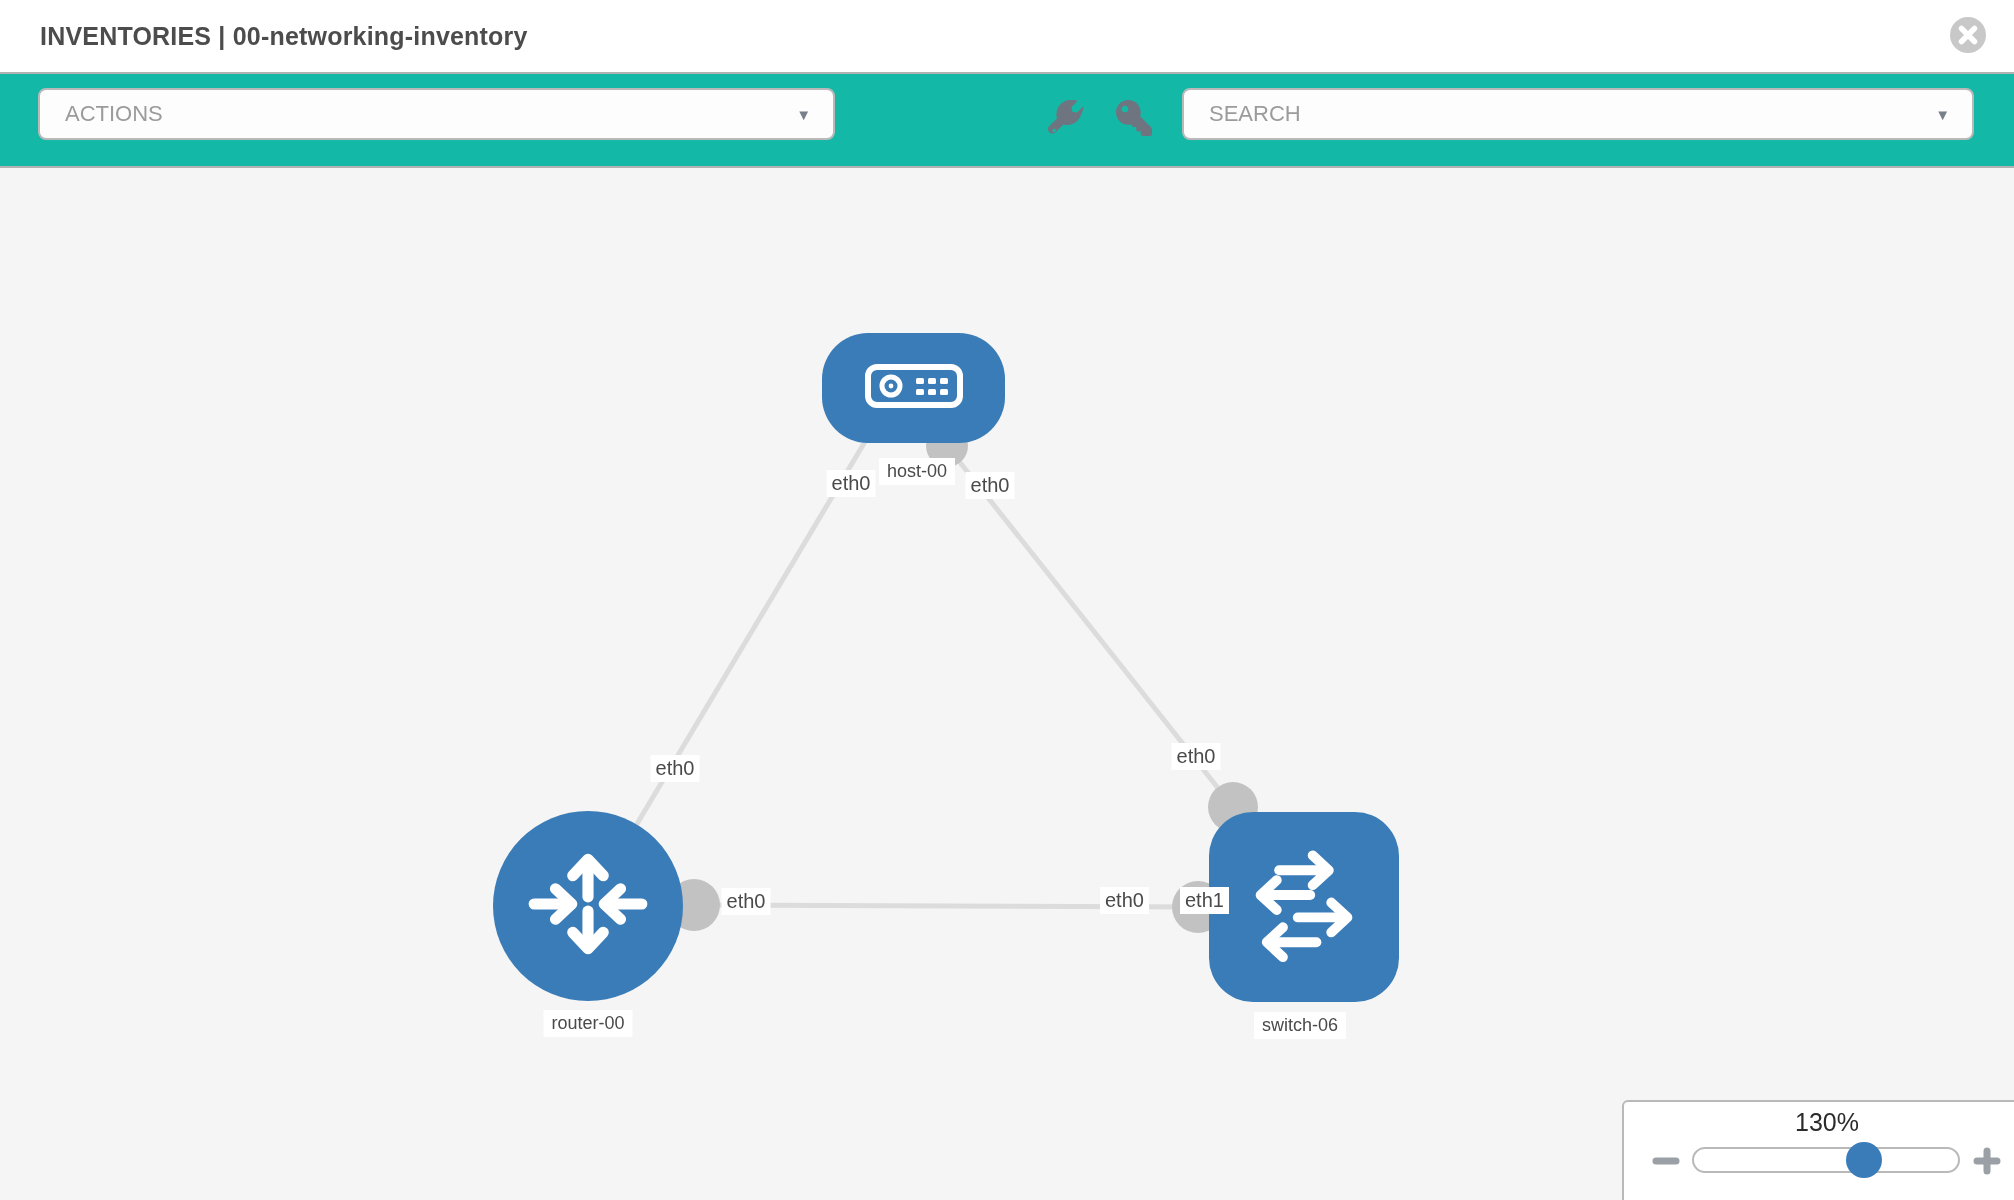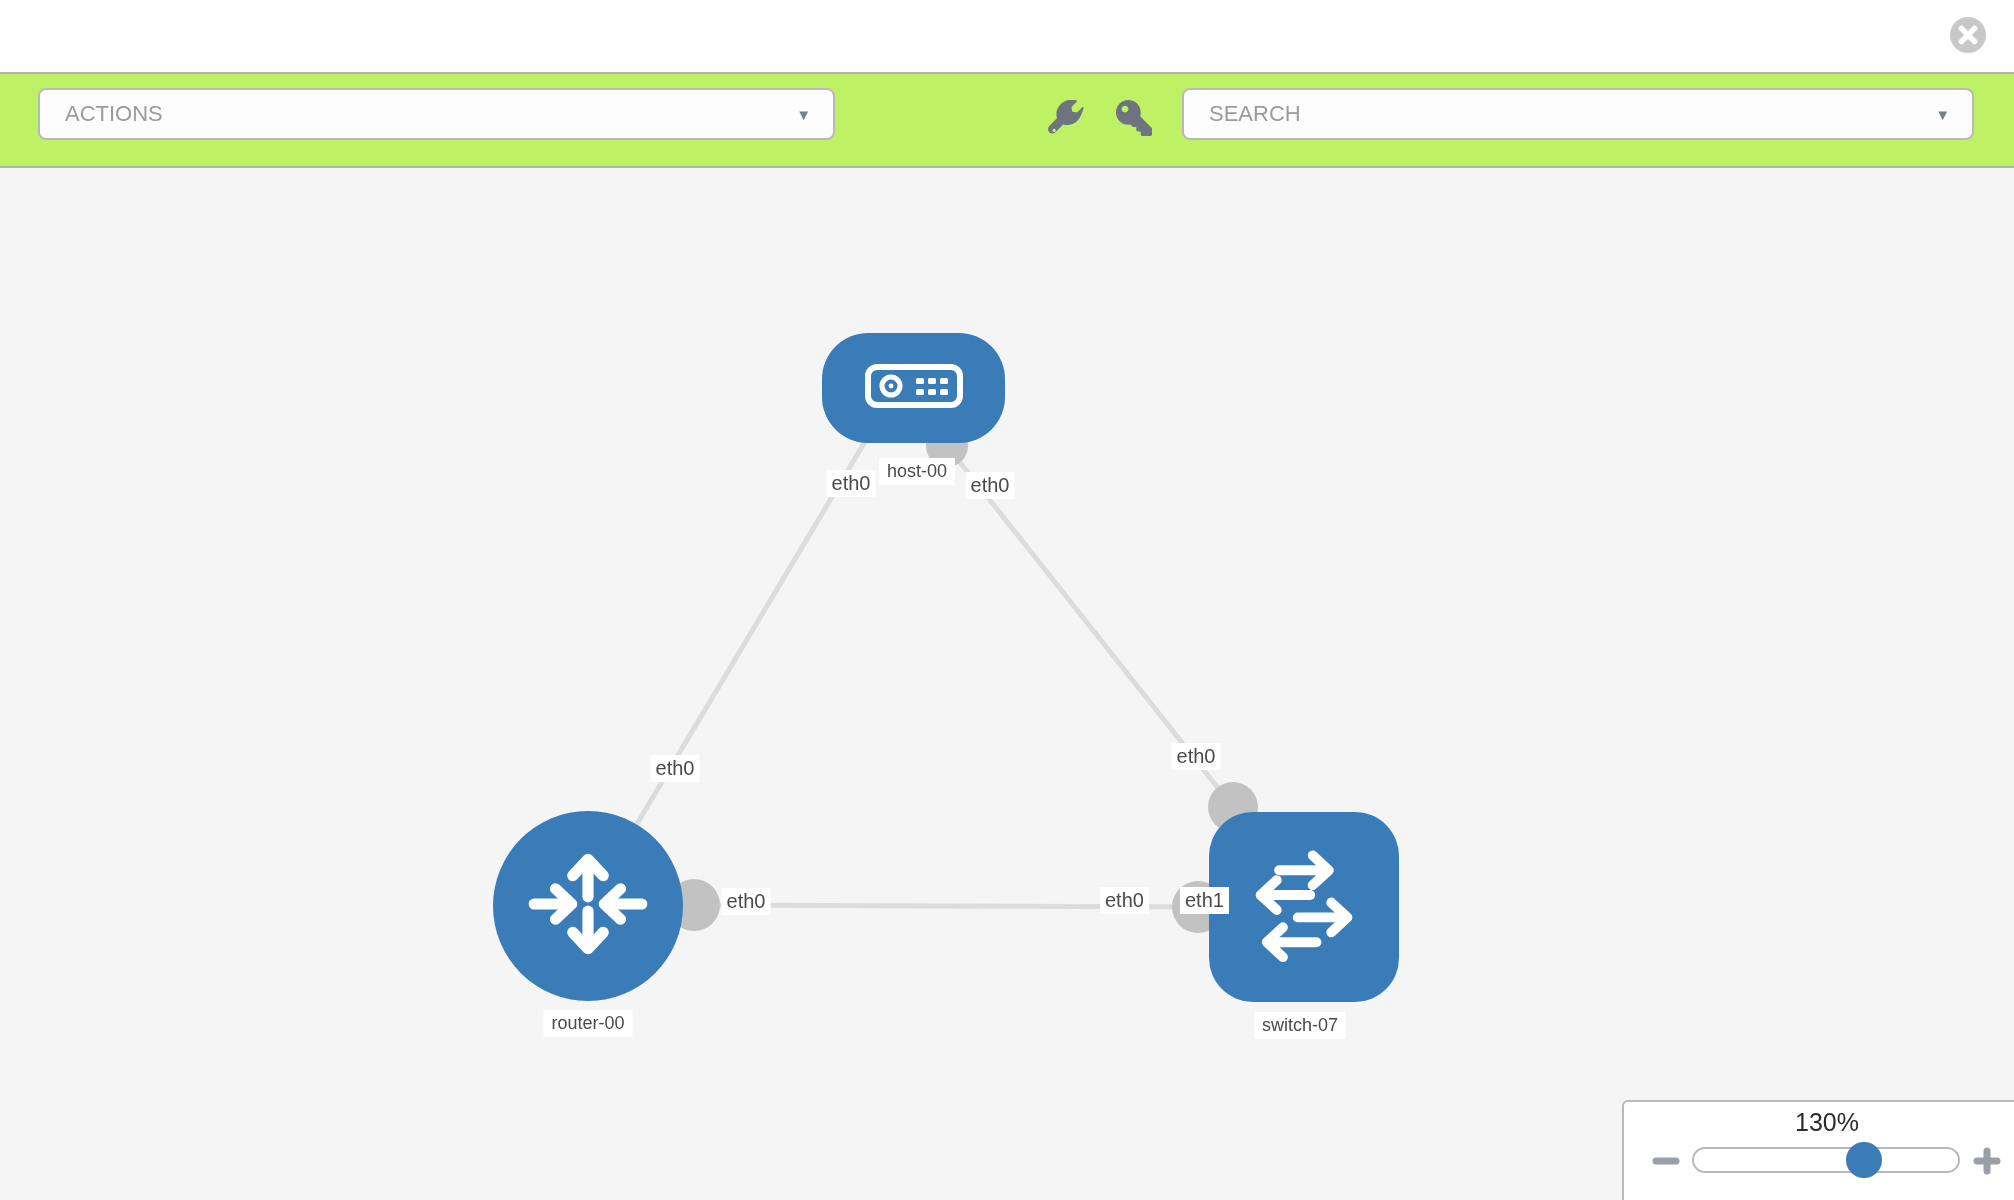--- a/index.html
+++ b/index.html
@@ -9,21 +9,21 @@
   .app { position:relative; width:2014px; height:1200px; }
 
   
   .hdr { position:relative; height:74px; background:#fff; border-bottom:2px solid #b3b3b3; }
   .hdr h1 { position:absolute; left:40px; top:0; line-height:72px;
     font-size:25px; font-weight:700; color:#4c4c4c; letter-spacing:.2px; }
   .close-btn { position:absolute; right:27px; top:16px; width:38px; height:38px;
     border:none; background:transparent; cursor:pointer; padding:0; }
 
   
-  .toolbar { position:relative; height:94px; background:#bef264; border-bottom:2px solid #b3b3b3; }
+  .toolbar { position:relative; height:94px; background:#14b8a6; border-bottom:2px solid #b3b3b3; }
   .combo { position:absolute; top:14px; height:52px; background:#fdfdfd;
     border:2px solid #b9b9b9; border-radius:8px; display:flex; align-items:center;
     justify-content:space-between; padding:0 22px 0 25px; cursor:pointer; }
   .combo .lbl { font-size:22px; color:#9b9b9b; }
   .combo .caret { font-size:15px; color:#78808b; }
   .combo.actions { left:38px; width:797px; }
   .combo.search  { left:1182px; width:792px; }
   .tool-btn { position:absolute; top:25px; width:40px; height:40px; border:none;
     background:transparent; cursor:pointer; padding:0; }
   .tool-btn.wrench { left:1046px; }
@@ -58,20 +58,21 @@
     background:#fff; border:2px solid #b9b9b9; border-radius:13px; cursor:pointer; }
   .zoom-thumb { position:absolute; top:-7px; left:64.5%; width:36px; height:36px;
     margin-left:-18px; border-radius:50%; background:#3a7cb8; cursor:grab; }
 </style>
 </head>
 <body>
 
 <div class="app">
 
   <div class="hdr">
+    <h1>INVENTORIES | 00-networking-inventory</h1>
     <button class="close-btn">
       <span>
         <svg width="38" height="38" viewBox="0 0 38 38">
           <circle cx="19" cy="19" r="18" fill="#c8c8c8"></circle>
           <path d="M12.5 12.5 L25.5 25.5 M25.5 12.5 L12.5 25.5" stroke="#fff" stroke-width="5.5" stroke-linecap="round"></path>
         </svg>
       </span>
     </button>
   </div>
 
@@ -170,21 +171,21 @@
     <div class="glabel iface ctr" style="left:990px; top:304px;">eth0</div>
 
     <div class="glabel iface ctr" style="left:675px; top:587px;">eth0</div>
     <div class="glabel iface ctr" style="left:1196px; top:575px;">eth0</div>
 
     <div class="glabel iface ctr" style="left:746px; top:720px;">eth0</div>
     <div class="glabel iface" style="left:1100px; top:719px;">eth0</div>
     <div class="glabel iface" style="left:1180px; top:719px;">eth1</div>
 
     <div class="glabel node-name ctr" style="left:588px; top:842px;">router-00</div>
-    <div class="glabel node-name ctr" style="left:1300px; top:844px;">switch-07</div>
+    <div class="glabel node-name ctr" style="left:1300px; top:844px;">switch-06</div>
 
     <div class="zoom-panel">
       <div class="zoom-level">130%</div>
       <button class="zoom-btn minus">
         <span>
           <svg width="28" height="28" viewBox="0 0 28 28">
             <path d="M4 14 L24 14" stroke="#9aa0a6" stroke-width="7" stroke-linecap="round"></path>
           </svg>
         </span>
       </button>

